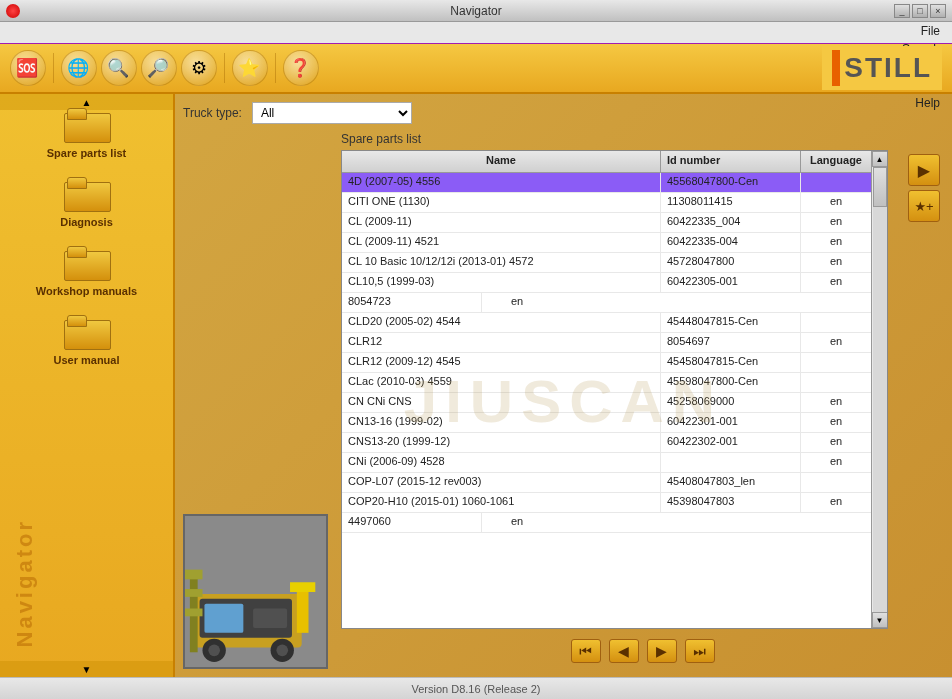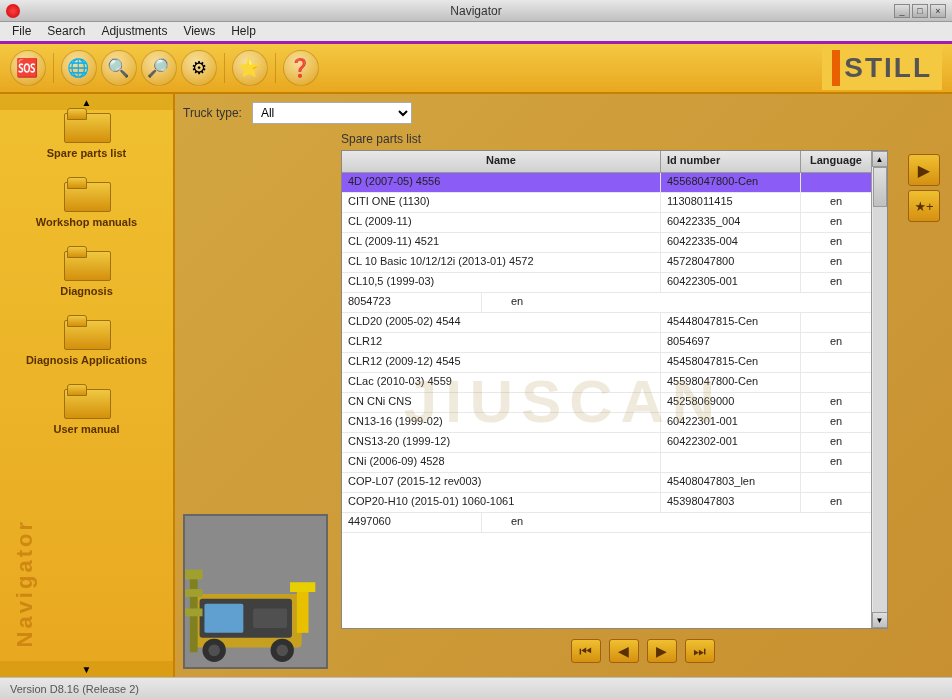--- a/index.html
+++ b/index.html
@@ -47,23 +47,24 @@
       display: flex; align-items: center; justify-content: center;
       cursor: pointer;
       color: #333;
     }
 
     
     .menu-bar {
       background: #e8e8e8;
       height: 22px;
       display: flex;
-      align-items: flex-start;
+      align-items: flex-end;
       padding: 0 4px;
-      border-bottom: 3px solid #a21caf;
+      border-bottom: 1px solid #a21caf;
+      flex-direction: column;
     }
     .menu-item {
       padding: 2px 8px;
       font-size: 12px;
       cursor: pointer;
       color: #222;
     }
 
     
     .toolbar {
@@ -374,21 +375,21 @@
       white-space: nowrap;
     }
 
     
     .status-bar {
       height: 22px;
       background: linear-gradient(to bottom, #e8e8e8, #d4d4d4);
       border-top: 1px solid #bbb;
       display: flex;
       align-items: center;
-      justify-content: flex-start;
+      justify-content: center;
       padding: 0 10px;
       font-size: 11px;
       color: #555;
     }
 
     .parts-table-outer {
       flex: 1;
       display: flex;
       border: 1px solid #888;
       background: white;
@@ -448,32 +449,28 @@
   <div class="sidebar">
     <div class="sidebar-scroll-up">▲</div>
 
     <div class="sidebar-item">
       <div class="folder-icon"></div>
       <span class="sidebar-label">Spare parts list</span>
     </div>
 
     <div class="sidebar-item">
       <div class="folder-icon"></div>
+      <span class="sidebar-label">Diagnosis</span>
+    </div>
+
+    <div class="sidebar-item">
+      <div class="folder-icon"></div>
       <span class="sidebar-label">Workshop manuals</span>
     </div>
 
-    <div class="sidebar-item">
-      <div class="folder-icon"></div>
-      <span class="sidebar-label">Diagnosis</span>
-    </div>
-
-    <div class="sidebar-item">
-      <div class="folder-icon"></div>
-      <span class="sidebar-label">Diagnosis Applications</span>
-    </div>
 
     <div class="sidebar-item">
       <div class="folder-icon"></div>
       <span class="sidebar-label">User manual</span>
     </div>
 
     <div class="sidebar-scroll-down">▼</div>
     <div class="navigator-label">Navigator</div>
   </div>
 

